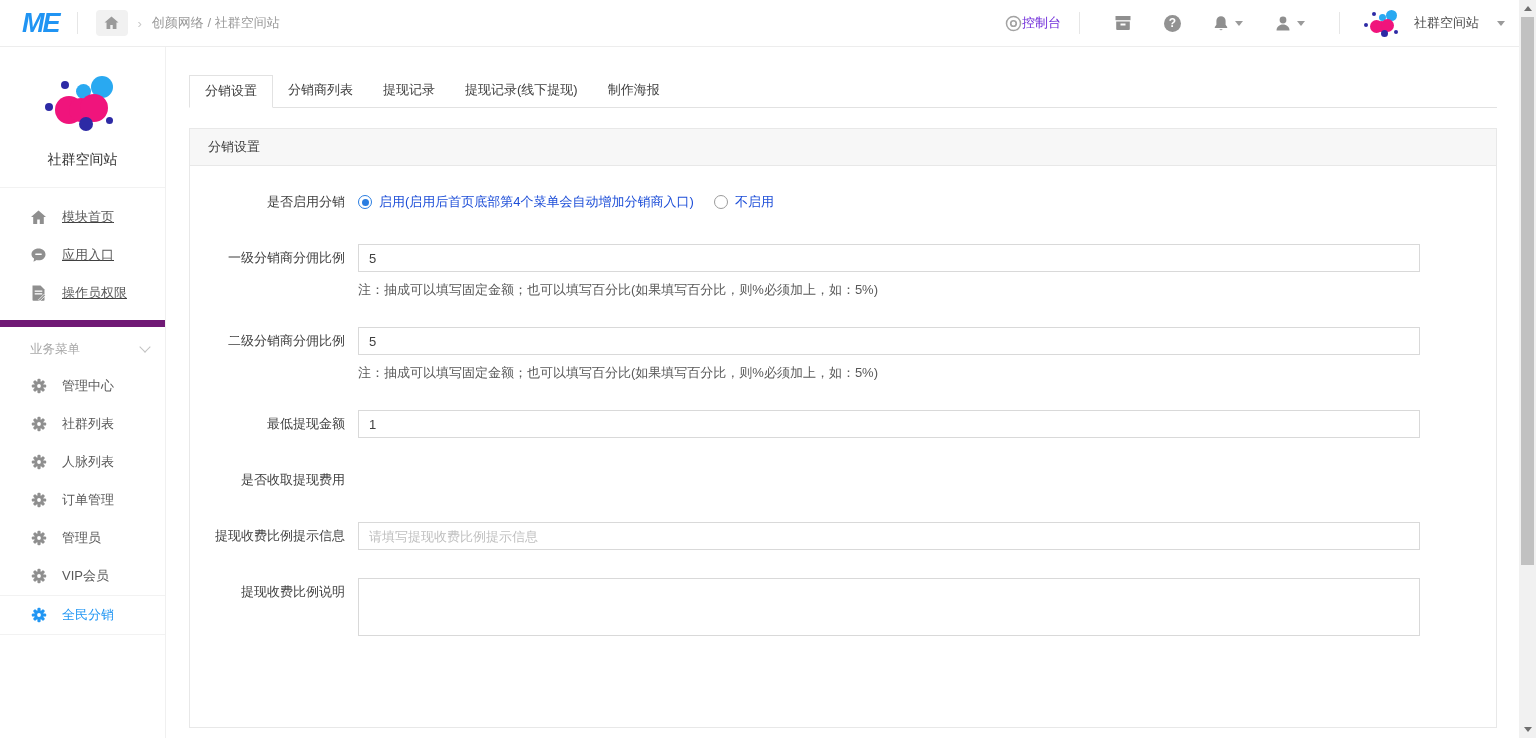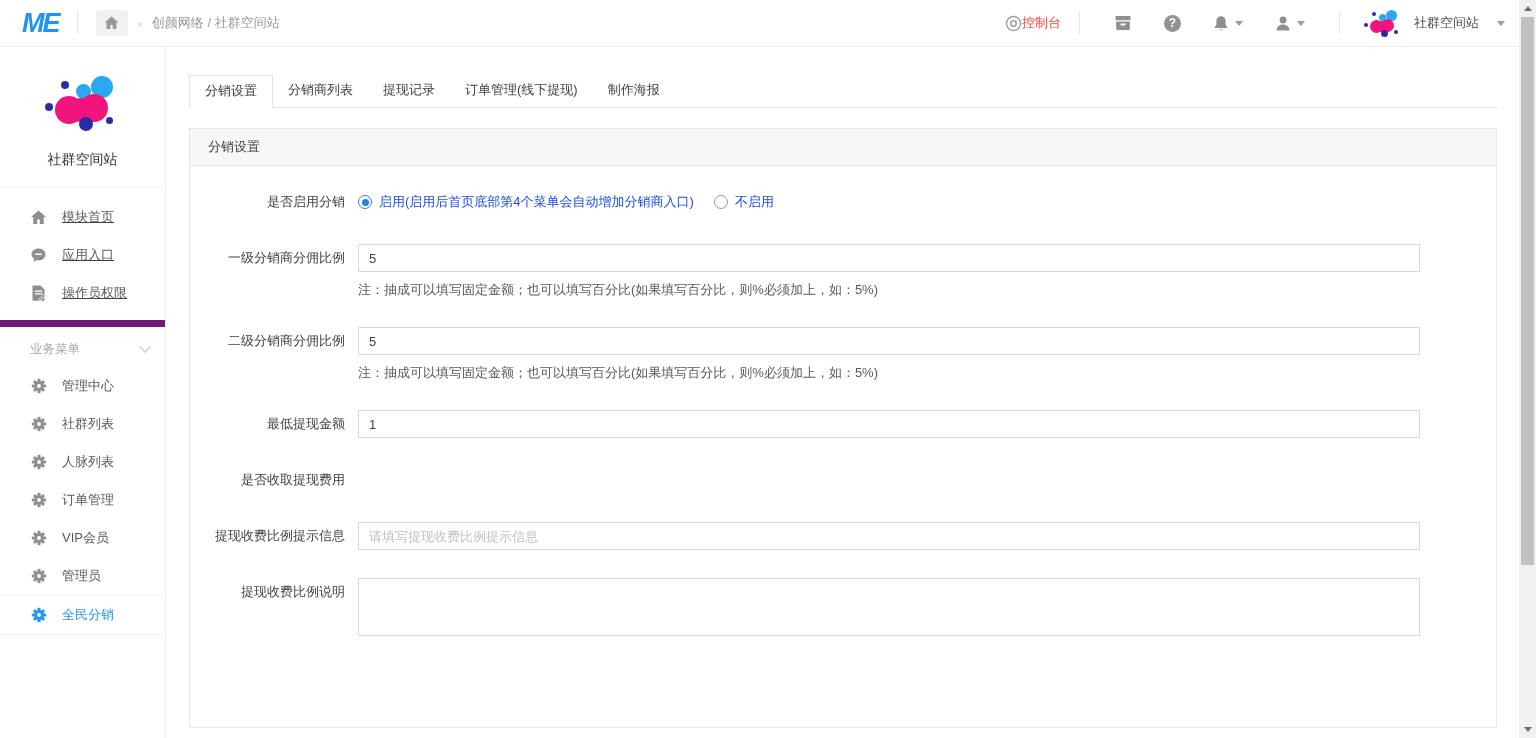--- a/index.html
+++ b/index.html
@@ -8,21 +8,21 @@
 
   
   .header { position:absolute; top:0; left:0; right:17px; height:47px; background:#fff;
             border-bottom:1px solid #ededed; display:flex; align-items:center; padding:0 14px 0 22px; z-index:3; }
   .logo-me { color:#2094f3; font-weight:bold; font-style:italic; font-size:27px; letter-spacing:-2px; line-height:1; }
   .vdiv { width:1px; height:22px; background:#e6e6e6; margin:0 18px; }
   .home-chip { width:32px; height:26px; background:#f1f1f1; border-radius:4px; display:flex; align-items:center; justify-content:center; cursor:pointer; }
   .crumb-sep { color:#c9c9c9; margin:0 10px; font-size:13px; }
   .crumb-text { color:#999; font-size:13px; cursor:pointer; }
   .header-right { margin-left:auto; display:flex; align-items:center; }
-  .console-btn { display:flex; align-items:center; color:#ef4444; cursor:pointer; }
+  .console-btn { display:flex; align-items:center; color:#6d28d9; cursor:pointer; }
   .icon-btn { display:flex; align-items:center; margin:0 16px; cursor:pointer; }
   .caret { width:0; height:0; border-left:4px solid transparent; border-right:4px solid transparent;
            border-top:5px solid #9a9a9a; margin-left:6px; }
   .help-circle { width:17px; height:17px; border-radius:50%; background:#929292; color:#fff;
                  display:flex; align-items:center; justify-content:center; font-size:12px; font-weight:bold; }
   .help-circle::after { content:"?"; }
   .app-switcher { display:flex; align-items:center; gap:12px; cursor:pointer; margin-left:6px; }
   .app-switcher-name { color:#4a4a4a; font-size:13px; }
 
   
@@ -301,36 +301,36 @@
             <g fill="#8f8f8f">
               <rect x="6.4" y="0.8" width="3.2" height="14.4" rx="1.2"></rect>
               <rect x="6.4" y="0.8" width="3.2" height="14.4" rx="1.2" transform="rotate(45 8 8)"></rect>
               <rect x="6.4" y="0.8" width="3.2" height="14.4" rx="1.2" transform="rotate(90 8 8)"></rect>
               <rect x="6.4" y="0.8" width="3.2" height="14.4" rx="1.2" transform="rotate(135 8 8)"></rect>
               <circle cx="8" cy="8" r="4.6"></circle>
             </g>
             <circle cx="8" cy="8" r="1.9" fill="#fff"></circle>
           </svg>
       </span>
+      <span>管理员</span>
+    </div>
+    <div class="nav-item">
+      <span class="nicon">
+        <svg width="16" height="16" viewBox="0 0 16 16">
+            <g fill="#8f8f8f">
+              <rect x="6.4" y="0.8" width="3.2" height="14.4" rx="1.2"></rect>
+              <rect x="6.4" y="0.8" width="3.2" height="14.4" rx="1.2" transform="rotate(45 8 8)"></rect>
+              <rect x="6.4" y="0.8" width="3.2" height="14.4" rx="1.2" transform="rotate(90 8 8)"></rect>
+              <rect x="6.4" y="0.8" width="3.2" height="14.4" rx="1.2" transform="rotate(135 8 8)"></rect>
+              <circle cx="8" cy="8" r="4.6"></circle>
+            </g>
+            <circle cx="8" cy="8" r="1.9" fill="#fff"></circle>
+          </svg>
+      </span>
       <span>VIP会员</span>
-    </div>
-    <div class="nav-item">
-      <span class="nicon">
-        <svg width="16" height="16" viewBox="0 0 16 16">
-            <g fill="#8f8f8f">
-              <rect x="6.4" y="0.8" width="3.2" height="14.4" rx="1.2"></rect>
-              <rect x="6.4" y="0.8" width="3.2" height="14.4" rx="1.2" transform="rotate(45 8 8)"></rect>
-              <rect x="6.4" y="0.8" width="3.2" height="14.4" rx="1.2" transform="rotate(90 8 8)"></rect>
-              <rect x="6.4" y="0.8" width="3.2" height="14.4" rx="1.2" transform="rotate(135 8 8)"></rect>
-              <circle cx="8" cy="8" r="4.6"></circle>
-            </g>
-            <circle cx="8" cy="8" r="1.9" fill="#fff"></circle>
-          </svg>
-      </span>
-      <span>管理员</span>
     </div>
     <div class="side-div"></div>
     <div class="nav-item active">
       <span class="nicon">
         <svg width="16" height="16" viewBox="0 0 16 16">
             <g fill="#2196f3">
               <rect x="6.4" y="0.8" width="3.2" height="14.4" rx="1.2"></rect>
               <rect x="6.4" y="0.8" width="3.2" height="14.4" rx="1.2" transform="rotate(45 8 8)"></rect>
               <rect x="6.4" y="0.8" width="3.2" height="14.4" rx="1.2" transform="rotate(90 8 8)"></rect>
               <rect x="6.4" y="0.8" width="3.2" height="14.4" rx="1.2" transform="rotate(135 8 8)"></rect>
@@ -344,21 +344,21 @@
     <div class="side-div"></div>
   </div>
 
   <div class="main">
     <div class="content">
 
       <div class="tabrow tabrow1">
         <div class="tab active">分销设置</div>
         <div class="tab">分销商列表</div>
         <div class="tab">提现记录</div>
-        <div class="tab">订单管理(线下提现)</div>
+        <div class="tab">提现记录(线下提现)</div>
         <div class="tab">制作海报</div>
       </div>
 
 
       <div class="panel">
         <div class="panel-head">分销设置</div>
 
         <div class="form">
 
           <div class="frow">

